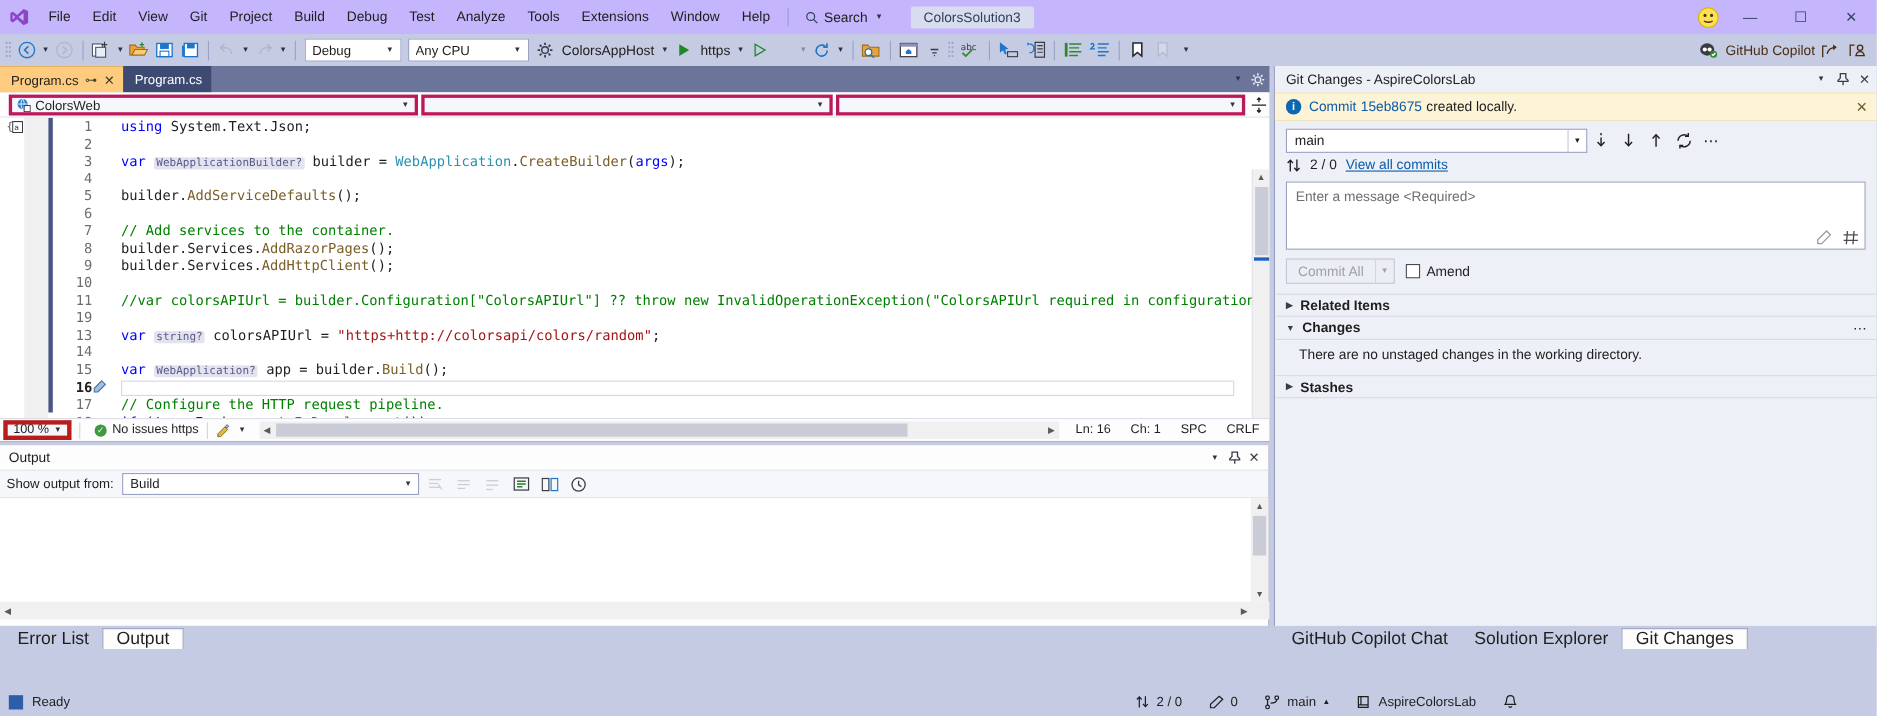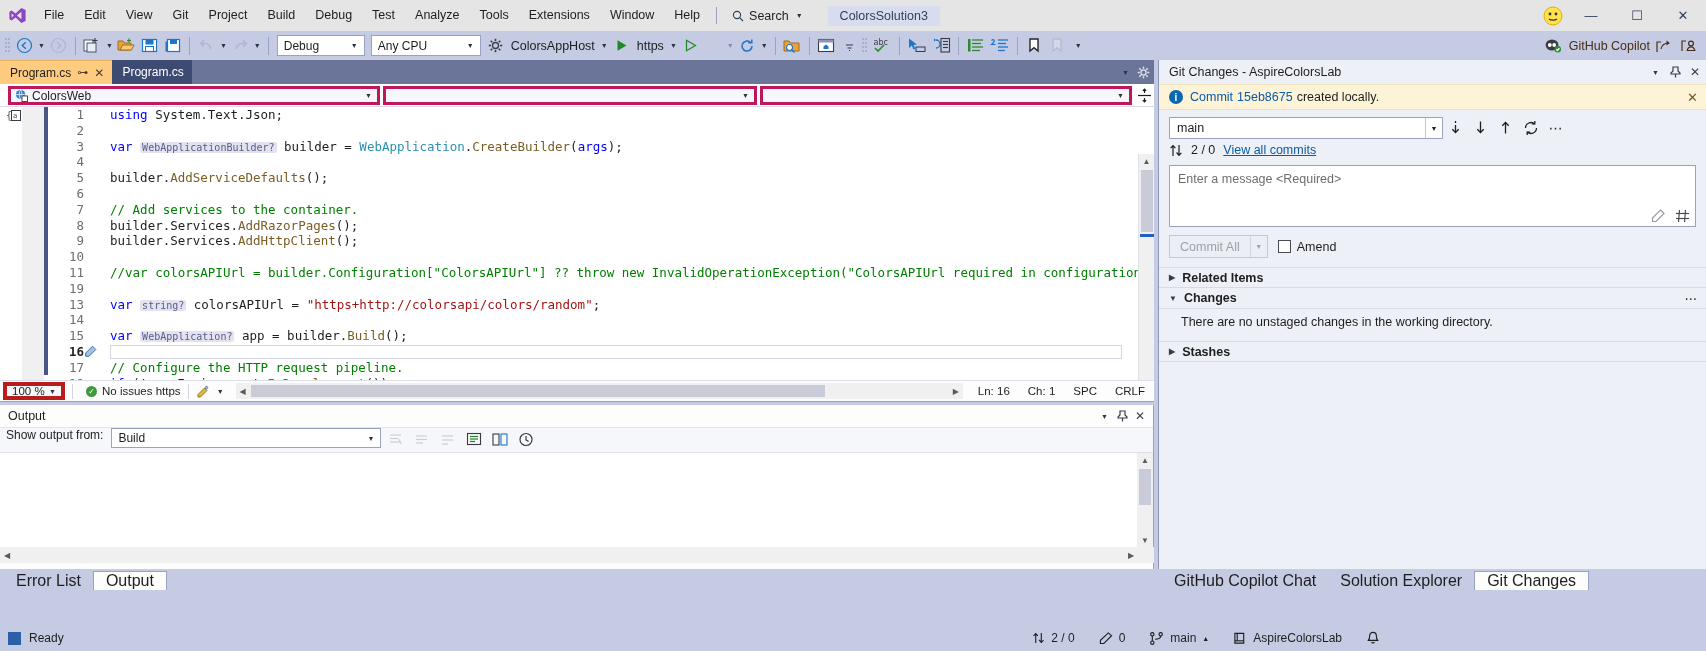--- a/index.html
+++ b/index.html
@@ -11,21 +11,21 @@
     background:#f5f5f5;
     color:#1e1e1e;
     overflow:hidden;
     -webkit-font-smoothing:antialiased;
   }
   .app { position:relative; width:1706px; height:651px; background:#c5cbe3; }
 
   
   .titlebar {
     position:absolute; left:0; top:0; width:1706px; height:31px;
-    background:#e5e5e5; display:flex; align-items:center;
+    background:#c4b5fd; display:flex; align-items:center;
   }
   .vs-logo { width:34px; height:31px; display:flex; align-items:center; justify-content:center; }
   .menu-items { display:flex; align-items:center; height:31px; }
   .menu-item {
     padding:0 10px; height:25px; line-height:25px; font-size:12.5px; color:#1e1e1e;
     cursor:default; white-space:nowrap;
   }
   .menu-sep { width:1px; height:17px; background:#9aa2c4; margin:0 6px; }
   .search-box {
     display:flex; align-items:center; gap:5px; padding:0 9px; height:23px;
@@ -155,21 +155,21 @@
     position:absolute; left:0; top:405px; width:1154px; height:164px;
     background:#fdfdfd; border-right:1px solid #9aa2c4;
   }
   .op-header {
     height:22px; display:flex; align-items:center; padding:0 4px 0 8px; font-size:12.5px;
     background:#fdfdfd;
   }
   .op-title { font-weight:normal; color:#1e1e1e; }
   .op-hdr-right { margin-left:auto; display:flex; align-items:center; gap:7px; color:#3b3b46; padding-right:4px; }
   .op-toolbar {
-    height:26px; display:flex; align-items:flex-start; gap:4px; padding:0 6px;
+    height:26px; display:flex; align-items:center; gap:4px; padding:0 6px;
     background:#f6f7fb; border-top:1px solid #e3e5ee; border-bottom:1px solid #dfe1eb;
   }
   .op-label { font-size:12px; color:#1e1e1e; padding-right:4px; }
   .op-combo {
     width:270px; height:20px; background:#ffffff; border:1px solid #9aa2c4;
     display:flex; align-items:center; justify-content:space-between; padding:0 4px 0 6px; font-size:12px;
   }
   .op-tbtn { width:22px; height:22px; display:flex; align-items:center; justify-content:center; }
   .op-tbtn.disabled { opacity:.35; }
   .op-body { position:relative; height:110px; background:#ffffff; }

